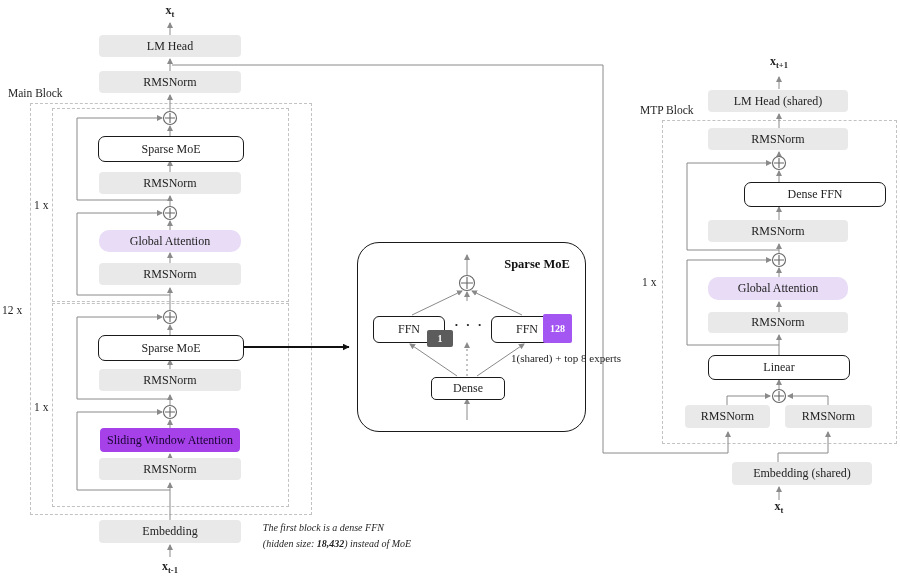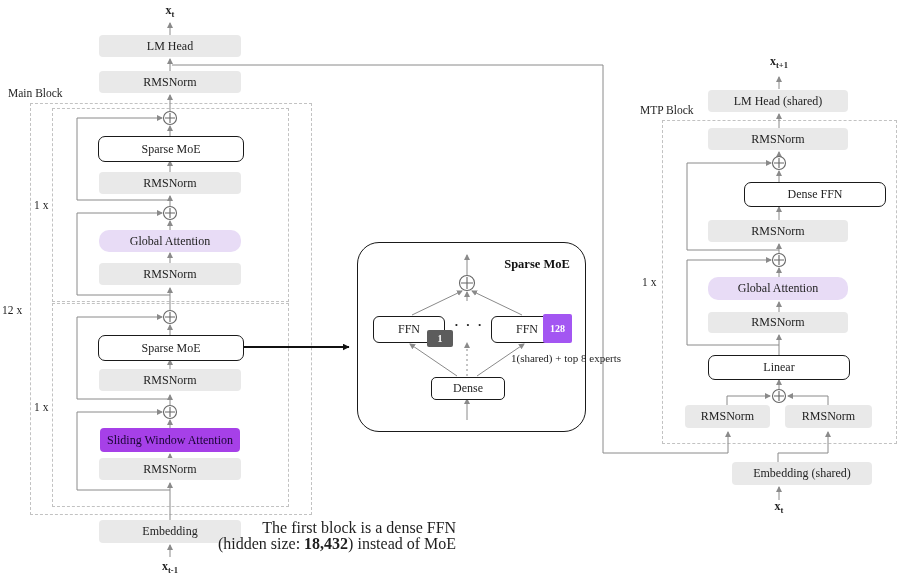--- a/index.html
+++ b/index.html
@@ -17,22 +17,22 @@
   .lbl{position:absolute;font-size:11.5px;color:#1f1f1f;z-index:2;white-space:nowrap;}
   .io{position:absolute;font-size:12px;font-weight:bold;color:#1f1f1f;z-index:2;
       transform:translateX(-50%);white-space:nowrap;}
   .io sub{font-size:8.5px;}
   .ctr{transform:translateX(-50%);}
   .badge{position:absolute;display:flex;align-items:center;justify-content:center;
          color:#fff;font-weight:bold;font-size:10px;border-radius:2px;z-index:3;}
   .title{position:absolute;font-weight:bold;font-size:12.5px;color:#111;z-index:2;white-space:nowrap;}
   .caption{position:absolute;font-size:11px;color:#1f1f1f;z-index:3;white-space:nowrap;}
   .dots{position:absolute;font-weight:bold;font-size:13px;letter-spacing:2px;color:#222;z-index:2;white-space:nowrap;}
-  .note{position:absolute;font-size:16px;color:#1f1f1f;text-align:right;line-height:16px;z-index:2;
-        transform:translateX(-50%);white-space:nowrap;}
+  .note{position:absolute;font-size:10px;color:#1f1f1f;text-align:left;line-height:16px;z-index:2;
+        transform:translateX(-50%);white-space:nowrap;font-style:italic;}
 </style>
 </head>
 <body>
 
 <div id="canvas">
 
   <div class="dash" style="left:30px;top:103px;width:280px;height:410px;"></div>
   <div class="dash" style="left:52px;top:108px;width:235px;height:192px;"></div>
   <div class="dash" style="left:52px;top:303px;width:235px;height:202px;"></div>
   <div class="dash" style="left:662px;top:120px;width:233px;height:322px;"></div>

